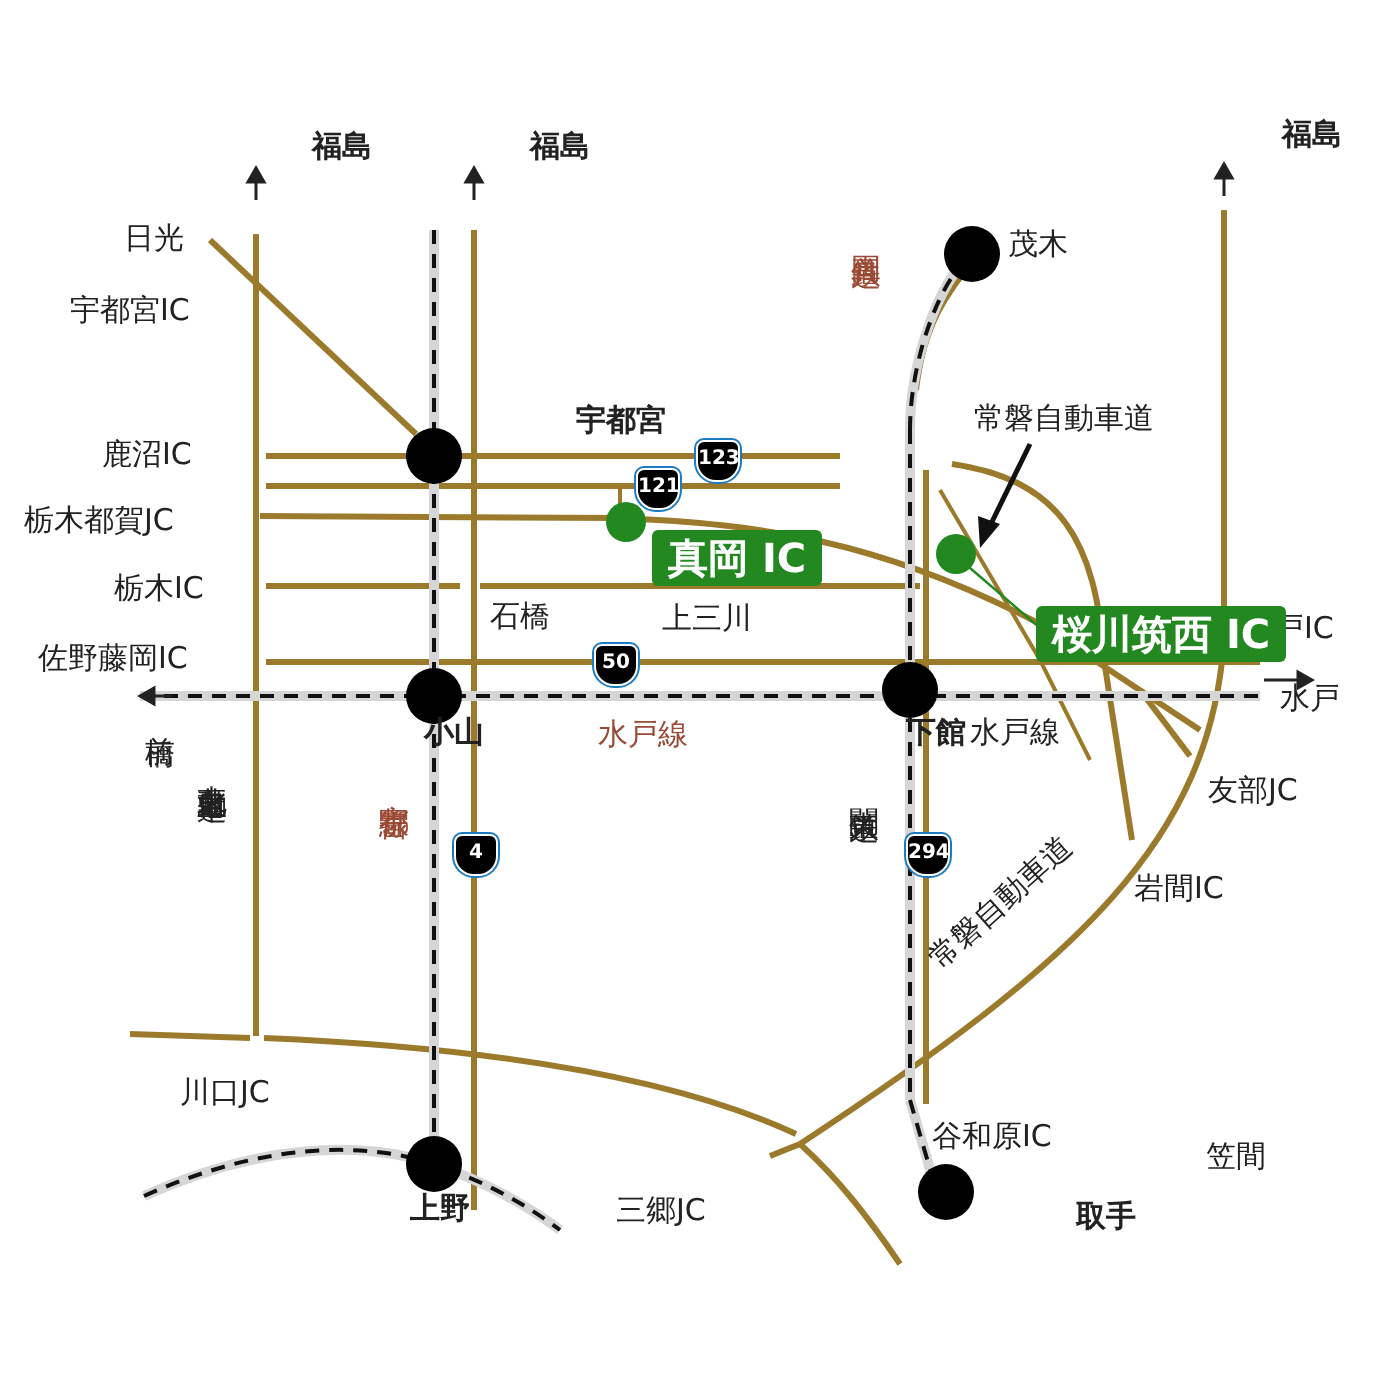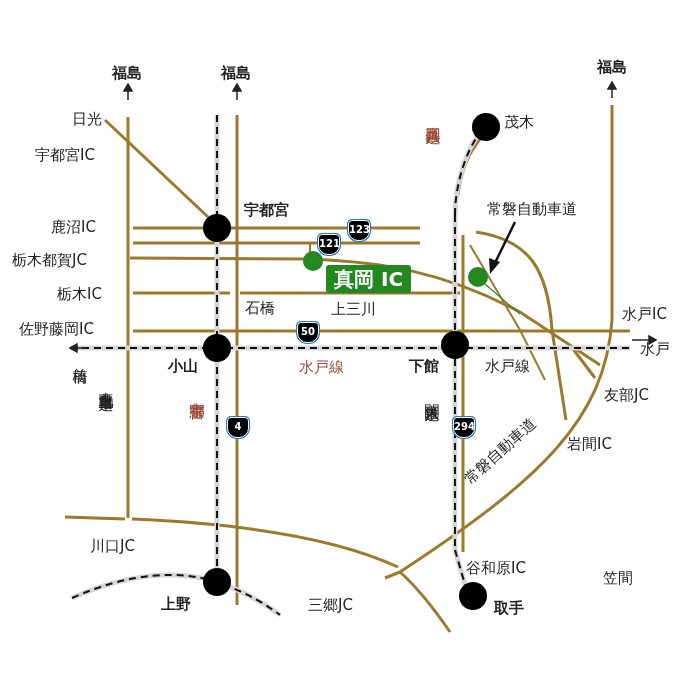--- a/index.html
+++ b/index.html
@@ -1,20 +1,20 @@
 <!DOCTYPE html>
 <html><head>
 <meta charset="utf-8">
 <style>
   html, body { margin: 0; padding: 0; background: #ffffff; }
   #map-root { position: relative; width: 700px; height: 700px; overflow: hidden; background: #ffffff; }
   svg { position: absolute; left: 0; top: 0; }
   .lbl { position: absolute; font-family: "DejaVu Sans", "Liberation Sans", sans-serif; color: #222; white-space: nowrap; line-height: 1; }
   .lbl.md { font-size: 15px; }
-  .lbl.bold { font-weight: bold; }
+  .lbl.bold { font-weight: bold; margin-left: 44px; }
   .lbl.rail { color: #9a4a35; }
   .vert { writing-mode: vertical-rl; text-orientation: upright; letter-spacing: 1px; }
   .ic-badge { position: absolute; background: #22881f; color: #fff; font-family: "DejaVu Sans", "Liberation Sans", sans-serif; font-weight: bold; font-size: 20px; padding: 4px 8px; border-radius: 3px; white-space: nowrap; line-height: 1; }
   .shield { position: absolute; width: 20px; height: 19px; background: #000000; color: #fff; font-family: "DejaVu Sans", "Liberation Sans", sans-serif; font-weight: bold; font-size: 10px; text-align: center; line-height: 18px; border-radius: 4px 4px 10px 10px; border: 1px solid #fff; box-shadow: 0 0 0 1px #1b7cc4; }
   .hub { position: absolute; width: 50px; height: 50px; border-radius: 50%; background: #c8102e; color: #fff; font-family: "DejaVu Sans", "Liberation Sans", sans-serif; font-weight: bold; font-size: 17px; text-align: center; line-height: 50px; }
 </style>
 </head>
 <body>
 
 <div id="map-root">
@@ -101,21 +101,21 @@
         <polygon points="70,348 77,344 77,352"></polygon>
       <line x1="632" y1="340" x2="652" y2="340"></line>
         <polygon points="656,340 649,336 649,344"></polygon>
     </g>
   </svg>
 
 
   <div class="lbl md bold" style="left:112px; top:66px;">福島</div>
   <div class="lbl md bold" style="left:221px; top:66px;">福島</div>
   <div class="lbl md bold" style="left:597px; top:60px;">福島</div>
-  <div class="lbl md" style="left:72px; top:112px;">日光</div>
+  <div class="lbl md" style="left:62px; top:112px;">日光</div>
   <div class="lbl md vert" style="left:72px; top:356px;">前橋</div>
   <div class="lbl md" style="left:640px; top:342px;">水戸</div>
 
   <div class="lbl md" style="left:35px; top:148px;">宇都宮IC</div>
   <div class="lbl md" style="left:51px; top:220px;">鹿沼IC</div>
   <div class="lbl md" style="left:12px; top:253px;">栃木都賀JC</div>
   <div class="lbl md" style="left:57px; top:287px;">栃木IC</div>
   <div class="lbl md" style="left:19px; top:322px;">佐野藤岡IC</div>
   <div class="lbl md" style="left:90px; top:539px;">川口JC</div>
   <div class="lbl md" style="left:308px; top:598px;">三郷JC</div>
@@ -139,20 +139,21 @@
   <div class="lbl md vert" style="left:98px; top:380px;">東北自動車道</div>
   <div class="lbl md" style="left:462px; top:476px; transform: rotate(-42deg); transform-origin: left top;">常磐自動車道</div>
 
   <div class="lbl md vert rail" style="left:425px; top:115px;">真岡鉄道</div>
   <div class="lbl md vert" style="left:424px; top:392px;">関東鉄道</div>
   <div class="lbl md vert rail" style="left:189px; top:390px;">宇都宮線</div>
   <div class="lbl md rail" style="left:299px; top:360px;">水戸線</div>
   <div class="lbl md" style="left:485px; top:359px;">水戸線</div>
 
   <div class="ic-badge" style="left:326px; top:265px;">真岡 IC</div>
+  <div class="ic-badge" style="left:518px; top:303px;">桜川筑西 IC</div>
 
   <div class="shield" style="left:348px; top:220px;">123</div>
   <div class="shield" style="left:318px; top:234px;">121</div>
   <div class="shield" style="left:297px; top:322px;">50</div>
   <div class="shield" style="left:227px; top:417px;">4</div>
   <div class="shield" style="left:453px; top:417px;">294</div>
 
 </div>
 
 </body></html>

